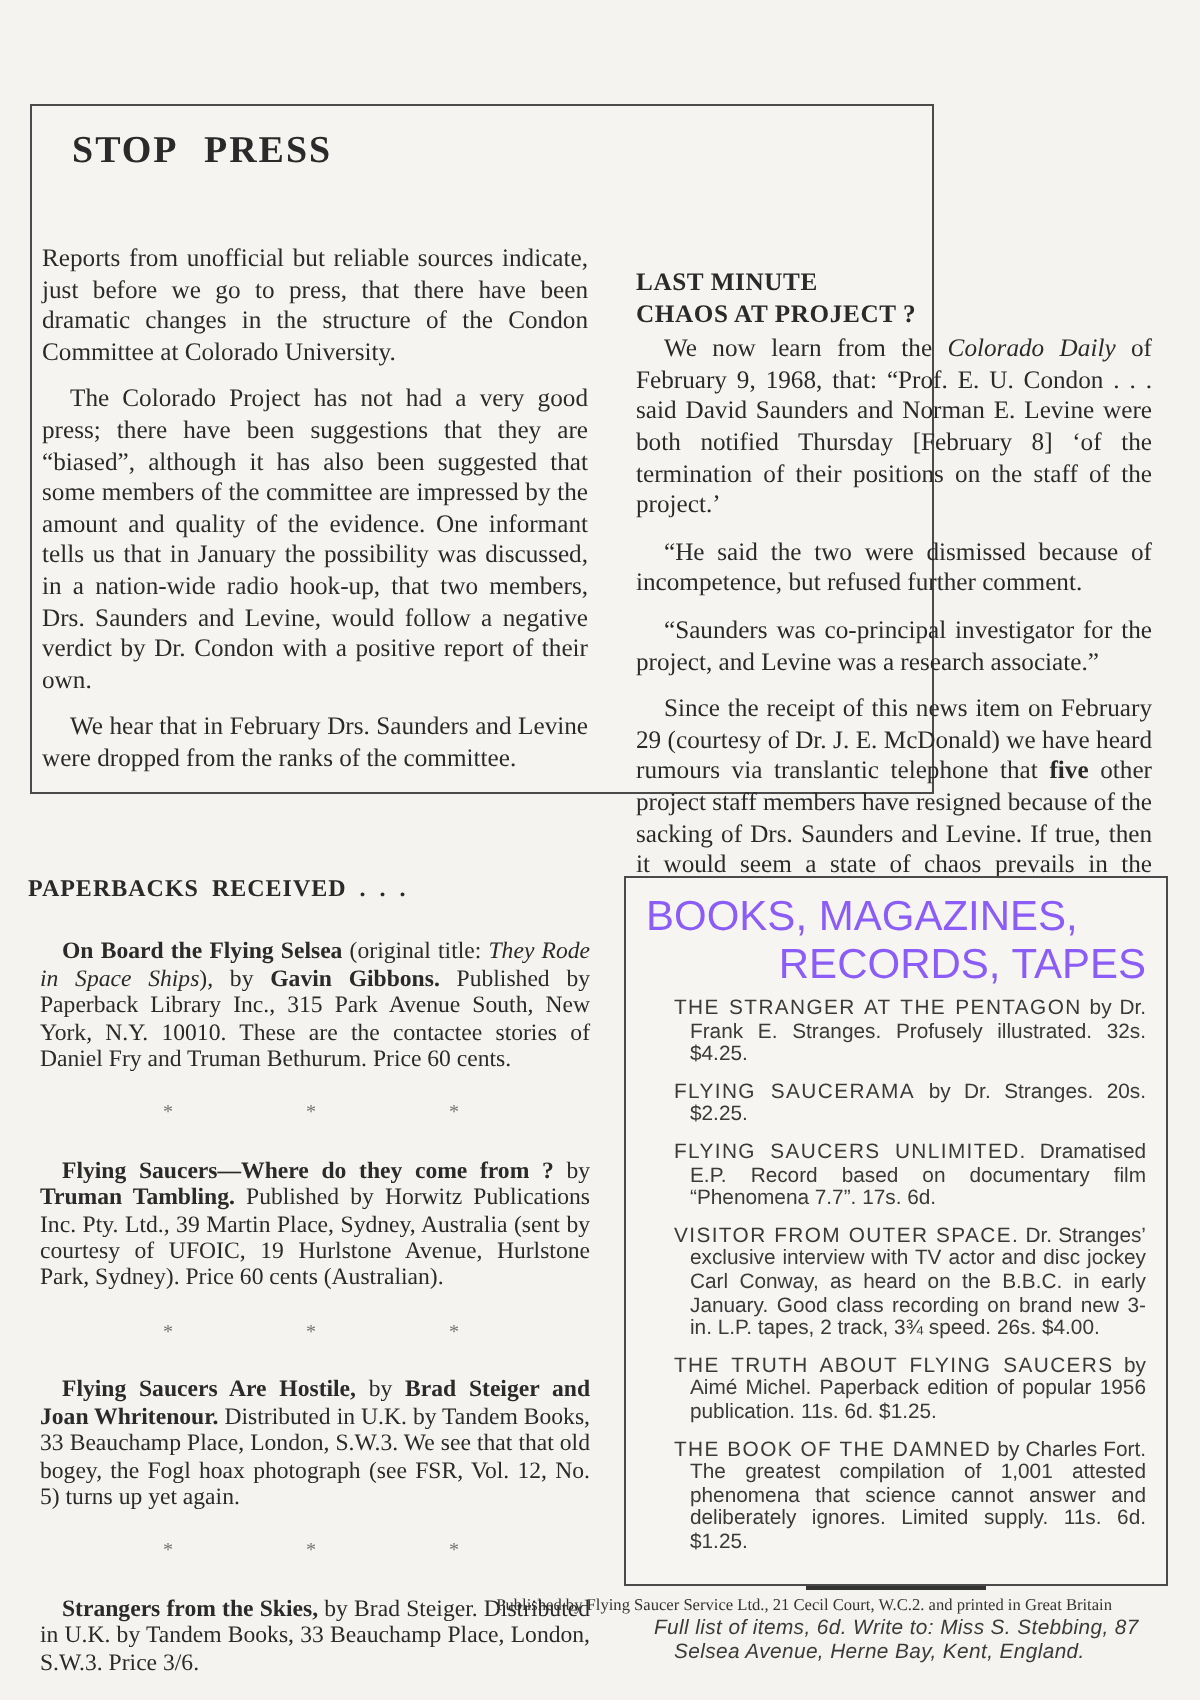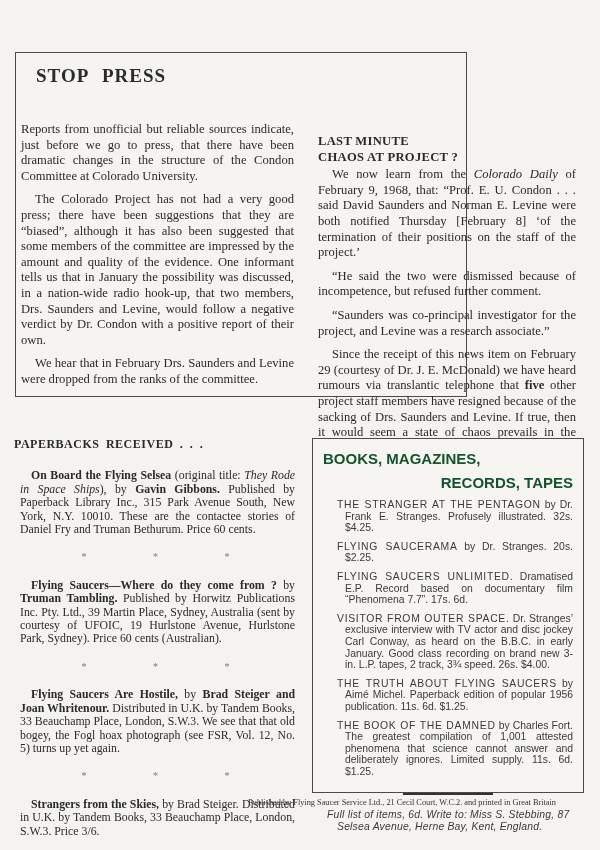--- a/index.html
+++ b/index.html
@@ -33,21 +33,21 @@
   .paper .stars { text-align:center; letter-spacing:32px; font-size:10px; color:#777; margin:14px 0 15px 28px; }
   .b { font-weight:bold; }
   .i { font-style:italic; }
 
   .books-box {
     position:absolute; left:312px; top:438px; width:272px; height:355px;
     border:1.5px solid #4a4a4a; box-sizing:border-box; background:#f6f5f1;
     font-family:"Liberation Sans", sans-serif;
   }
   .books-title {
-    font-weight:bold; font-size:15px; line-height:24px; color:#14532d;
+    font-weight:normal; font-size:21px; line-height:24px; color:#8b5cf6;
     margin:8px 0 0 10px; white-space:nowrap;
   }
   .books-title .l2 { display:block; text-align:right; margin-right:10px; }
   .bk-list { margin:4px 10px 0 24px; }
   .bk {
     font-size:10.4px; line-height:11.6px; color:#3a3a3a; text-align:justify;
     padding-left:8px; text-indent:-8px; margin:0 0 7px 0;
   }
   .bk .ttl { letter-spacing:0.7px; }
   .rule { width:90px; height:1.5px; background:#333; margin:16px auto 14px auto; }

